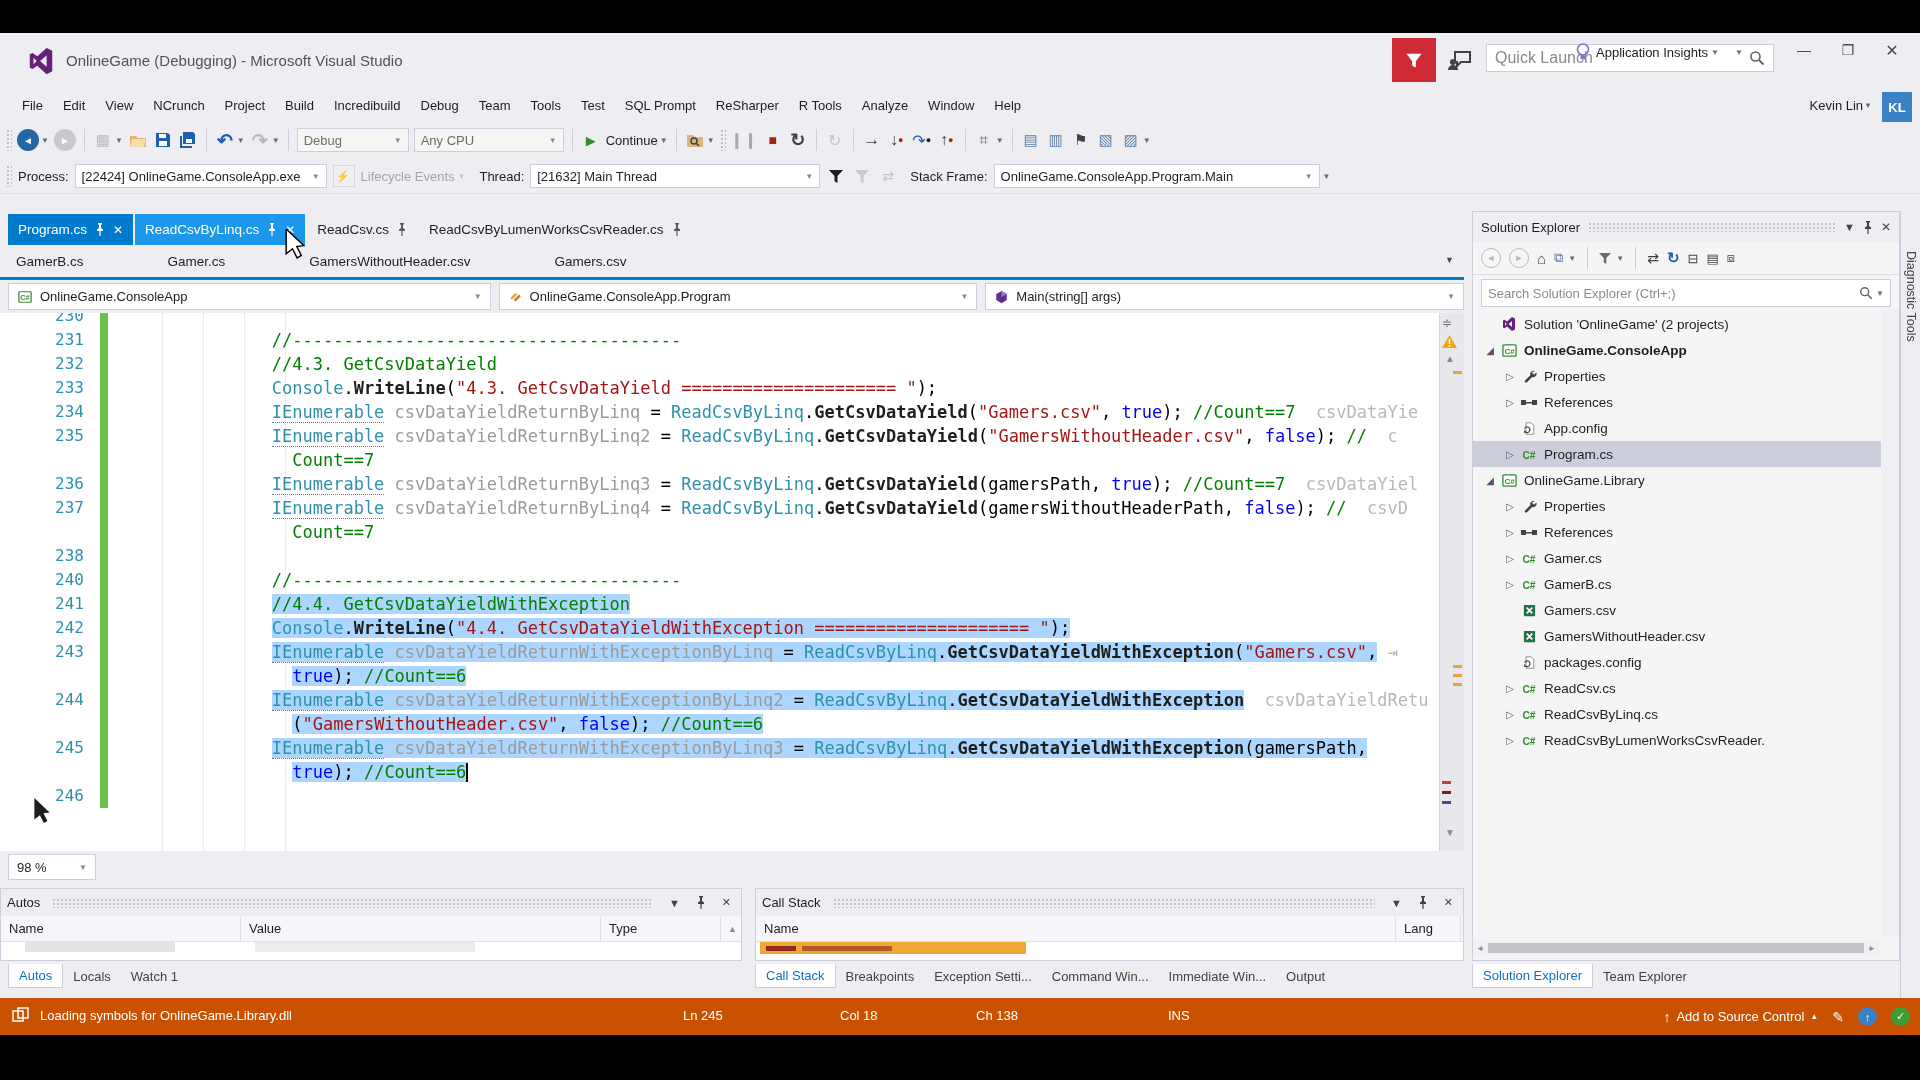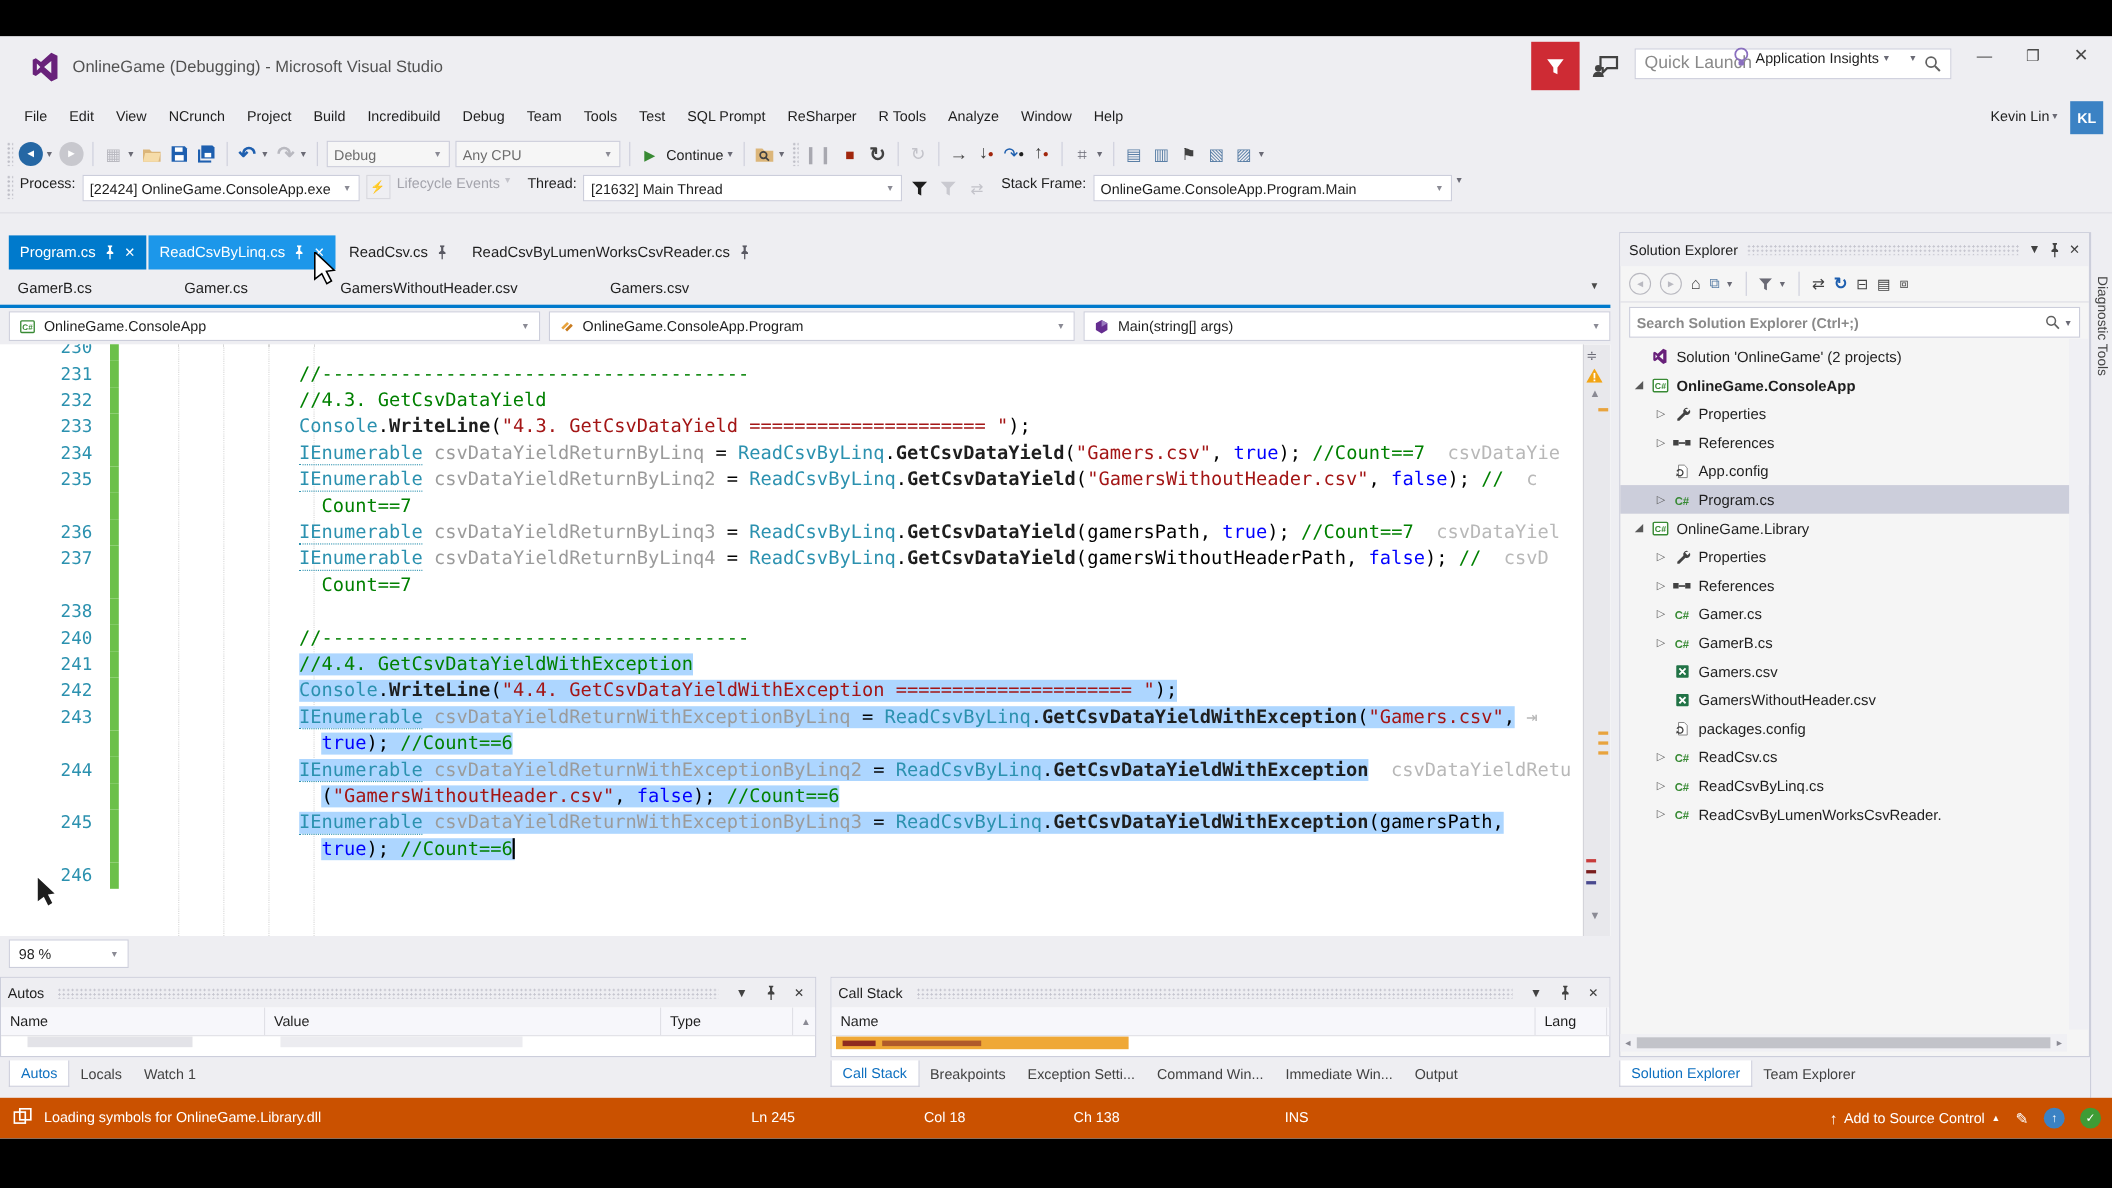--- a/index.html
+++ b/index.html
@@ -15,21 +15,21 @@
   #quicklaunch .ph{color:#8A8A8A;font-size:16px;flex:1;}
   .winbtns{position:absolute;right:6px;top:2px;display:flex;}
   .winbtn{width:44px;height:30px;display:flex;align-items:center;justify-content:center;color:#4A4A4A;font-size:14px;}
   
   #menubar{position:absolute;top:57px;left:0;right:0;height:31px;display:flex;align-items:center;padding-left:12px;}
   .menu-item{padding:0 10px;font-size:13px;color:#1E1E1E;height:100%;display:flex;align-items:center;}
   #user-area{position:absolute;right:48px;top:57px;height:31px;display:flex;align-items:center;font-size:13px;color:#1E1E1E;gap:4px;}
   #user-badge{position:absolute;right:8px;top:59px;width:30px;height:30px;background:#3B82C4;color:#fff;display:flex;align-items:center;justify-content:center;font-size:13px;font-weight:bold;}
   
   #toolbar1{position:absolute;top:88px;left:0;right:0;height:38px;display:flex;align-items:center;gap:5px;padding-left:6px;}
-  #toolbar2{position:absolute;top:126px;left:0;right:0;height:34px;display:flex;gap:6px;padding-left:6px;border-bottom:1px solid #DDDDE4;}
+  #toolbar2{position:absolute;top:126px;left:0;right:0;height:34px;display:flex;align-items:center;gap:6px;padding-left:6px;border-bottom:1px solid #DDDDE4;}
   .grip{width:6px;height:22px;background-image:radial-gradient(#BDBDC6 1px,transparent 1.2px);background-size:4px 4px;}
   .tb-sep{width:1px;height:22px;background:#CCCEDB;margin:0 3px;}
   .tb-ico{min-width:20px;height:24px;display:flex;align-items:center;justify-content:center;font-size:15px;color:#424242;}
   .tb-dd{font-size:8px;color:#6A6A75;margin-left:-3px;}
   .circle-btn{width:22px;height:22px;border-radius:50%;display:flex;align-items:center;justify-content:center;color:#fff;font-size:10px;}
   .combo{background:#F6F6F6;border:1px solid #CCCEDB;height:24px;display:flex;align-items:center;padding:0 6px;box-sizing:border-box;font-size:13px;color:#6D6D6D;gap:6px;overflow:hidden;white-space:nowrap;}
   .combo .cdd{margin-left:auto;font-size:8px;color:#8A8A94;}
   .lbl{font-size:13px;color:#1E1E1E;white-space:nowrap;}
   .lbl.dis{color:#A4A4AC;}
   #appinsights{position:absolute;left:1576px;top:0;height:38px;display:flex;align-items:center;gap:6px;font-size:13px;color:#1E1E1E;}
@@ -61,21 +61,21 @@
   .tk-k{color:#0000FF;} .tk-s{color:#A31515;} .tk-c{color:#008000;} .tk-g{color:#9B9B9B;}
   .tk-m{color:#1E1E1E;font-weight:600;margin-top:35px;} .tk-h{color:#B8B8B8;}
   .sel{background:#ADD6FF;}
   .caret{display:inline-block;width:2px;height:19px;background:#000;vertical-align:-4px;}
   .guide{position:absolute;top:0;bottom:0;width:0;border-left:1px dotted #D8D8D8;}
   #scrollcol{position:absolute;top:0;right:0;width:24px;height:538px;background:#E8E8EC;border-left:1px solid #D4D4DA;}
   .sc-mark{position:absolute;left:2px;font-size:12px;}
   .sc-dash{position:absolute;width:9px;height:3px;}
   
   #zoombar{position:absolute;top:818px;left:0;width:1464px;height:32px;background:#EEEEF2;}
-  #zoombox{position:absolute;left:8px;top:3px;width:109px;height:26px;background:#fff;border:1px solid #CCCEDB;display:flex;align-items:center;padding:0 8px;box-sizing:border-box;font-size:13px;color:#1E1E1E;}
+  #zoombox{position:absolute;left:8px;top:3px;width:88px;height:26px;background:#fff;border:1px solid #CCCEDB;display:flex;align-items:center;padding:0 8px;box-sizing:border-box;font-size:13px;color:#1E1E1E;}
   #zoombox .cdd{margin-left:auto;font-size:8px;color:#8A8A94;}
   
   .panel{position:absolute;top:855px;height:73px;background:#fff;border:1px solid #CCCEDB;box-sizing:border-box;}
   .panel-hd{height:27px;background:#EEEEF2;display:flex;align-items:center;padding:0 6px;gap:8px;}
   .panel-hd .ttl{font-size:13px;color:#1E1E1E;white-space:nowrap;}
   .panel-hd .dots{flex:1;height:10px;background-image:radial-gradient(#C4C4CE 0.8px,transparent 1px);background-size:4px 4px;margin:0 4px;}
   .panel-hd .hic{font-size:11px;color:#424242;padding:0 4px;}
   .colhdr{height:25px;display:flex;align-items:center;border-bottom:1px solid #E0E0E6;background:#F7F7FB;font-size:13px;color:#1E1E1E;position:relative;}
   .colcell{padding-left:8px;box-sizing:border-box;border-right:1px solid #E0E0E6;height:100%;display:flex;align-items:center;}
   
@@ -88,21 +88,21 @@
   #statusbar .s{position:absolute;top:10px;}
   #sb-right{position:absolute;right:10px;top:0;height:37px;display:flex;align-items:center;gap:14px;}
   .sb-circle{width:19px;height:19px;border-radius:50%;display:flex;align-items:center;justify-content:center;font-size:11px;color:#fff;}
   
   #sepanel{position:absolute;top:178px;left:1472px;width:428px;height:750px;background:#F5F5F5;border:1px solid #CCCEDB;box-sizing:border-box;}
   #se-hd{height:30px;display:flex;align-items:center;padding:0 8px;gap:8px;background:#EEEEF2;}
   #se-hd .ttl{font-size:13px;color:#1E1E1E;}
   #se-toolbar{height:32px;display:flex;align-items:center;gap:8px;padding:0 8px;border-bottom:1px solid #DDDDE4;}
   .se-ico{font-size:13px;color:#424242;}
   .se-circ{width:18px;height:18px;border-radius:50%;border:1px solid #B9B9C0;color:#B9B9C0;font-size:9px;display:flex;align-items:center;justify-content:center;}
-  #se-search{margin:4px 8px;height:26px;background:#fff;border:1px solid #CCCEDB;display:flex;align-items:center;padding:0 6px;font-size:13px;color:#8A8A8A;gap:6px;font-weight:bold;}
+  #se-search{margin:4px 8px;height:26px;background:#fff;border:1px solid #CCCEDB;display:flex;align-items:center;padding:0 6px;font-size:13px;color:#8A8A8A;gap:6px;}
   #se-tree{margin-top:4px;}
   .trow{height:26px;display:flex;align-items:center;font-size:13.5px;color:#1E1E1E;white-space:nowrap;overflow:hidden;}
   .trow.selrow{background:#CCCEDB;}
   .texp{width:18px;text-align:center;font-size:10px;color:#595959;flex:none;}
   .ticon{width:20px;display:flex;justify-content:center;flex:none;margin-right:5px;}
   #se-hscroll{position:absolute;left:0;right:20px;bottom:4px;height:16px;background:#F0F0F4;display:flex;align-items:center;}
   #se-hthumb{height:10px;background:#C2C3C9;flex:1;margin:0 4px;}
   #se-vscroll{position:absolute;right:0;top:96px;bottom:24px;width:18px;background:#F0F0F4;}
   
   #diagstrip{position:absolute;top:178px;left:1900px;width:20px;height:787px;background:#EEEEF2;border-left:1px solid #CCCEDB;}

